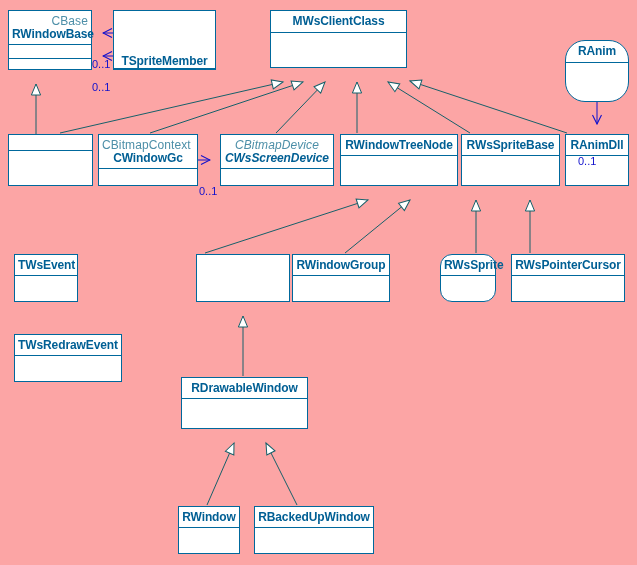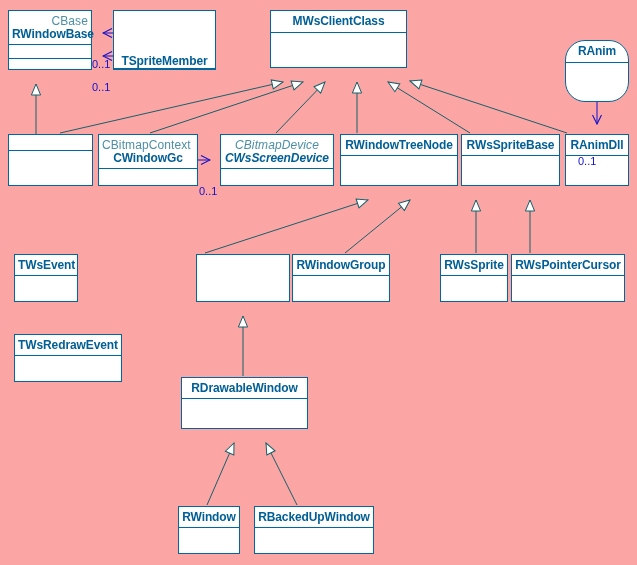--- a/index.html
+++ b/index.html
@@ -218,21 +218,21 @@
       </div>
       <div class="uml-class" style="left: 196px; top: 254px; width: 94px; height: 48px;">
         <div class="uml-compartment uml-body-compartment"></div>
       </div>
       <div class="uml-class" style="left: 292px; top: 254px; width: 98px; height: 48px;">
         <div class="uml-name-compartment" style="height: 21px;">
           <div class="class-name ">RWindowGroup</div>
         </div>
         <div class="uml-compartment uml-body-compartment"></div>
       </div>
-      <div class="uml-class" style="left: 440px; top: 254px; width: 68px; height: 48px;">
+      <div class="uml-class" style="left: 440px; top: 254px; width: 56px; height: 48px; border-radius: 12px;">
         <div class="uml-name-compartment" style="height: 21px;">
           <div class="class-name ">RWsSprite</div>
         </div>
         <div class="uml-compartment uml-body-compartment"></div>
       </div>
       <div class="uml-class" style="left: 511px; top: 254px; width: 114px; height: 48px;">
         <div class="uml-name-compartment" style="height: 21px;">
           <div class="class-name ">RWsPointerCursor</div>
         </div>
         <div class="uml-compartment uml-body-compartment"></div>

